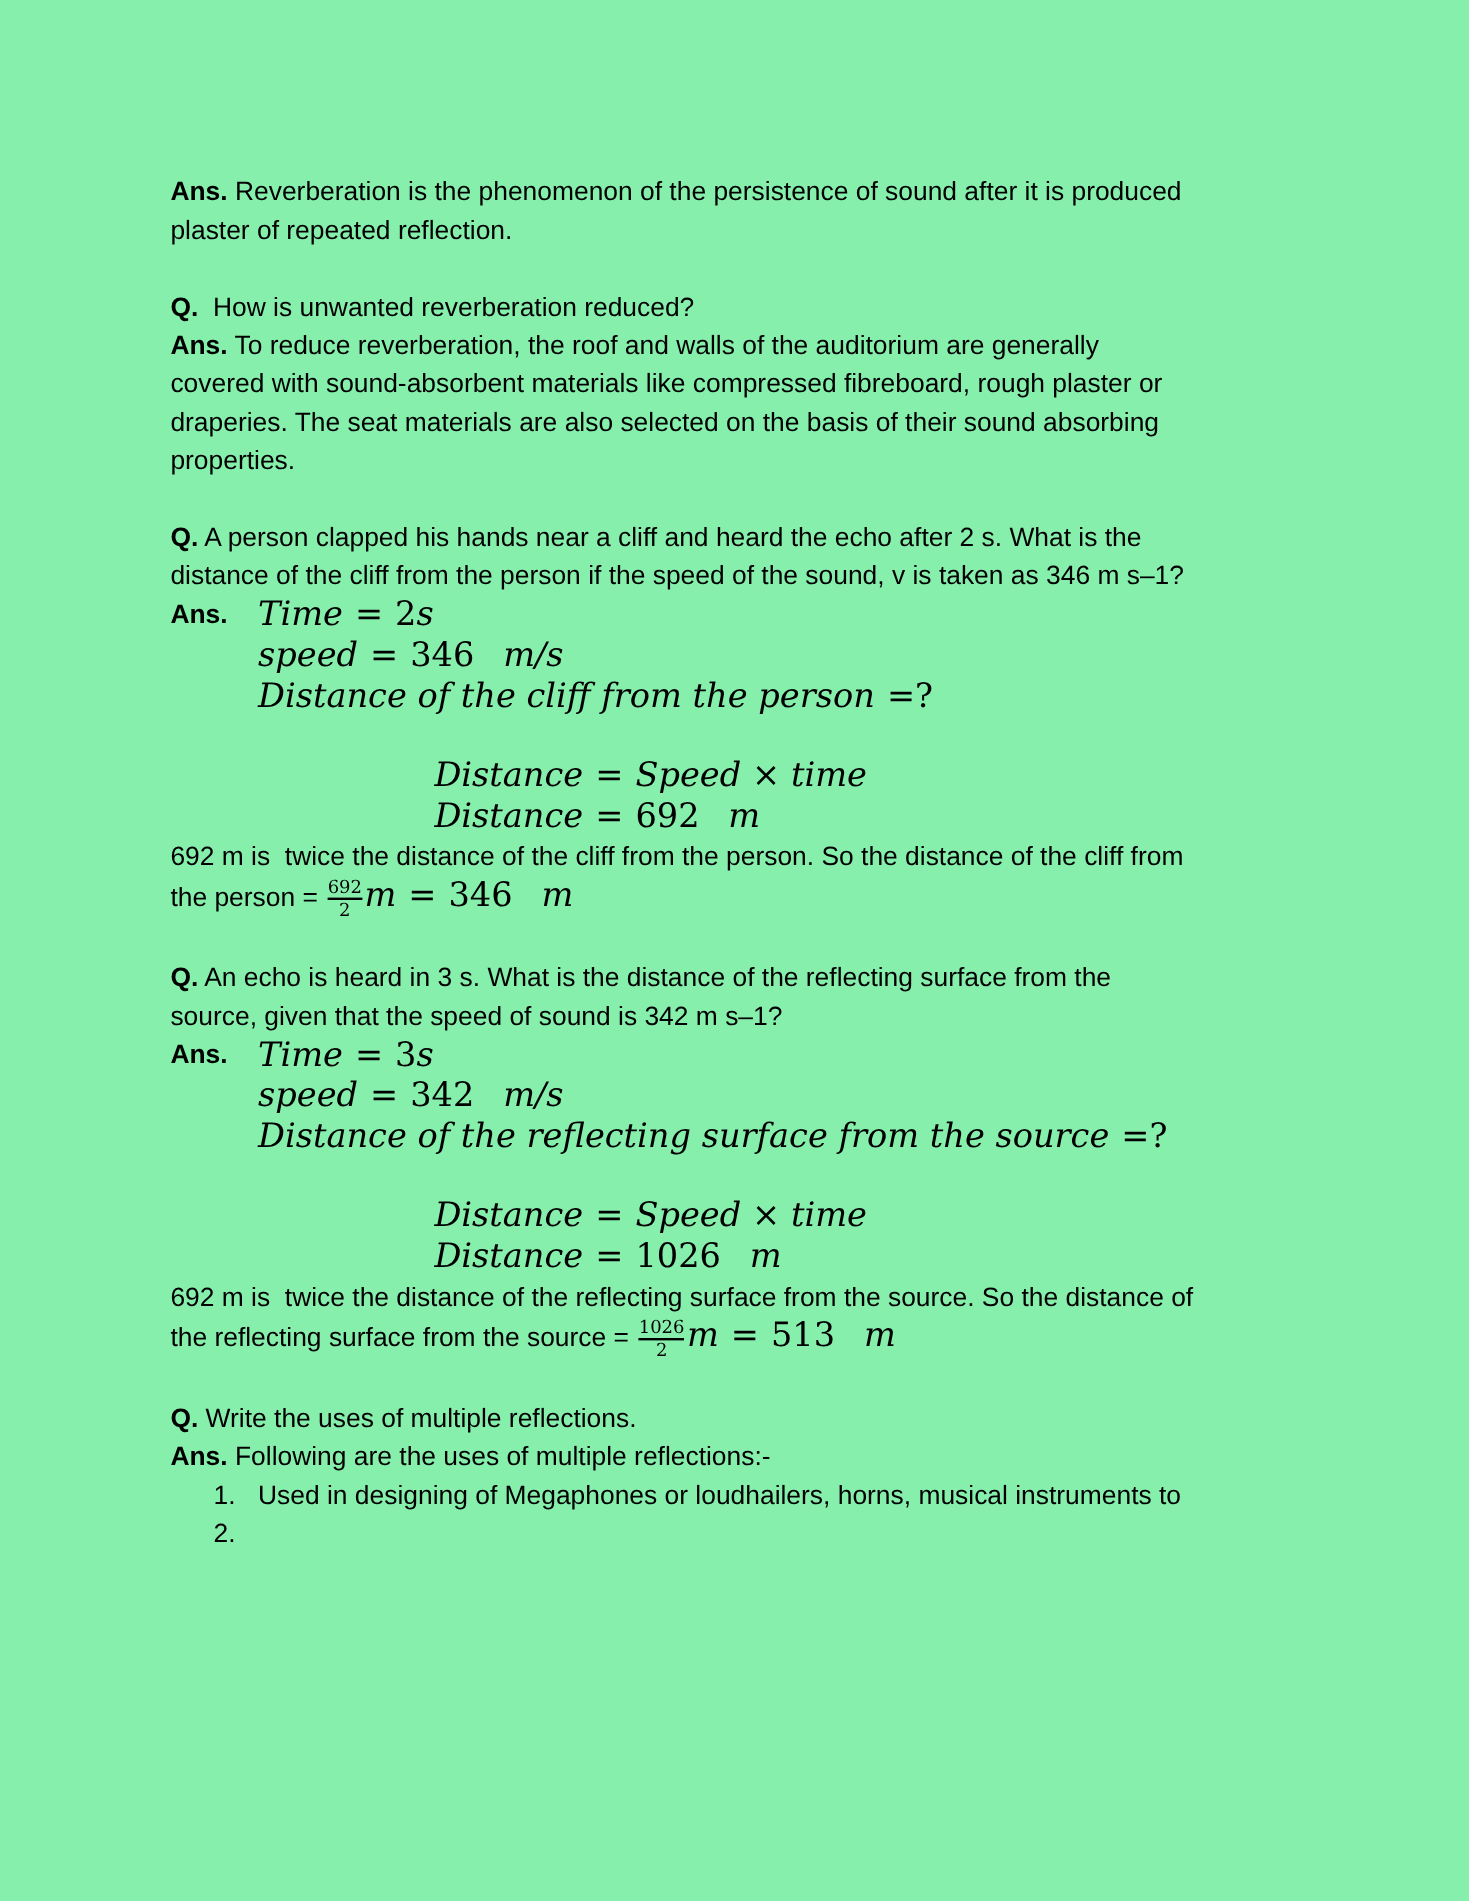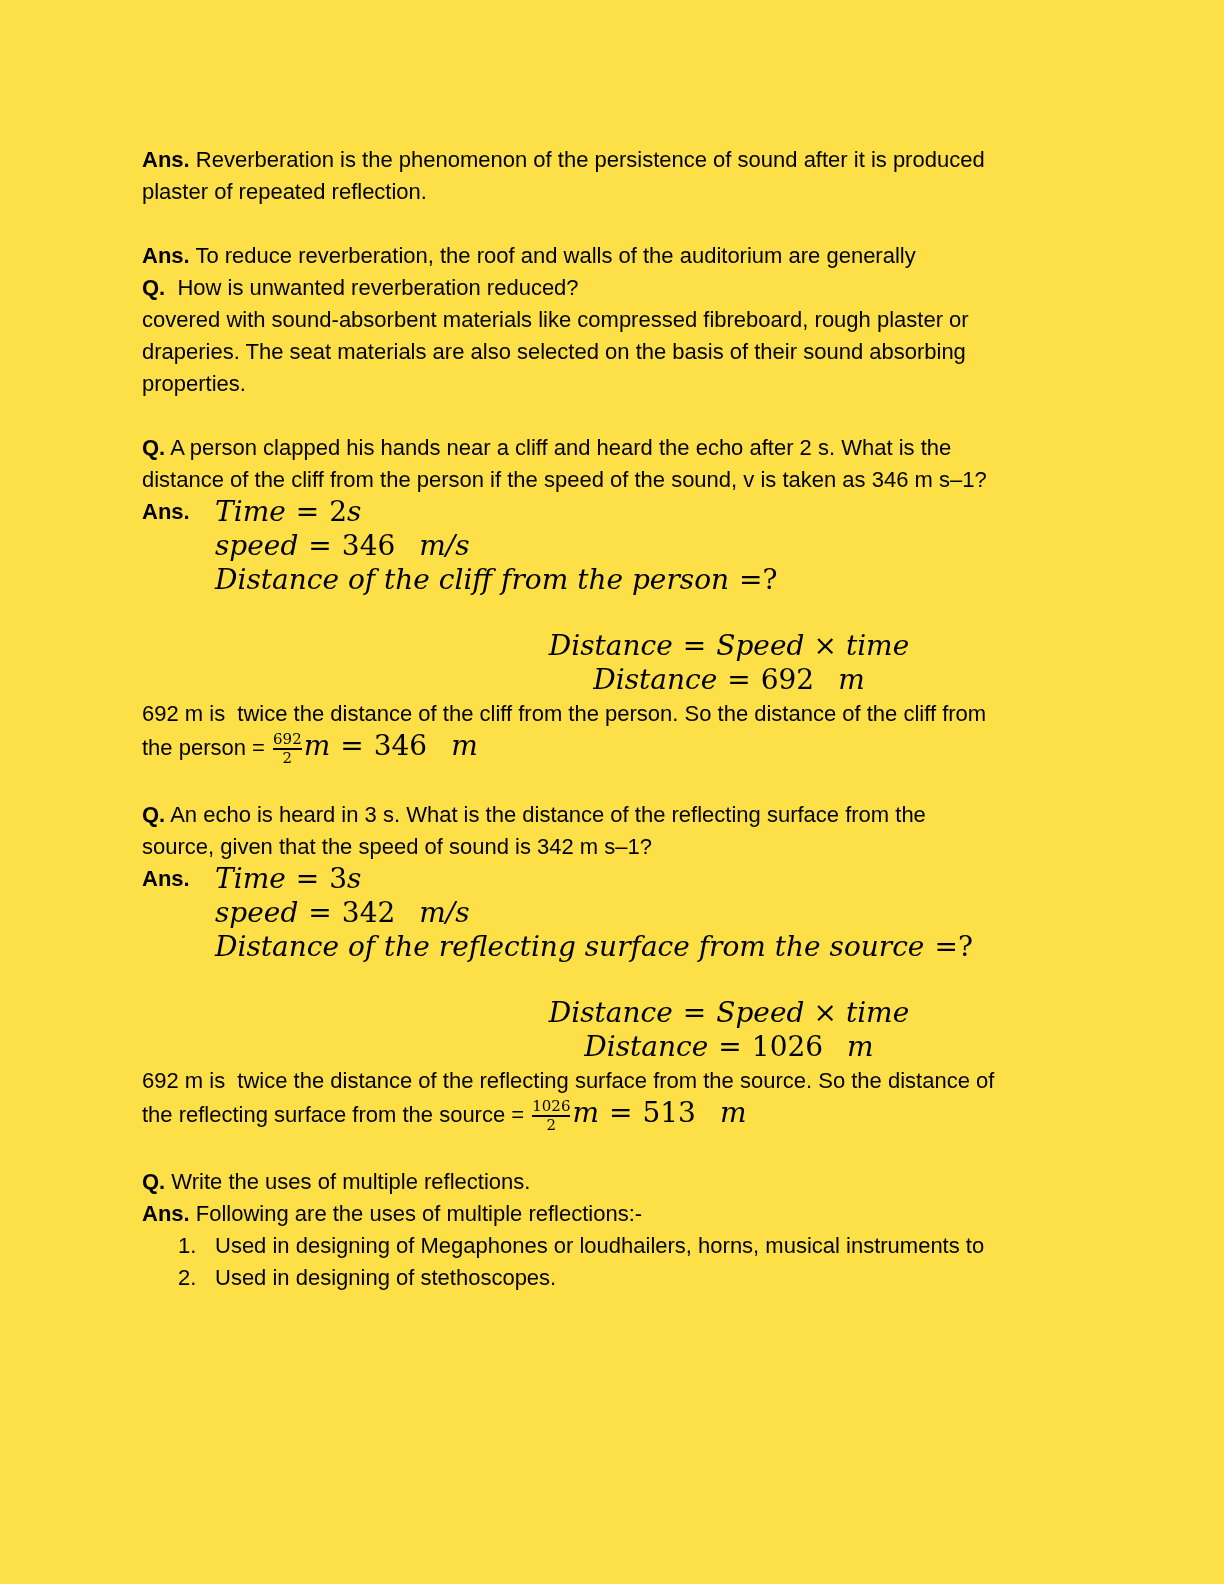--- a/index.html
+++ b/index.html
@@ -2,37 +2,37 @@
 <html><head>
 <meta charset="utf-8">
 <style>
   html, body { margin: 0; padding: 0; background: #ffffff; }
   .page {
     position: relative;
     width: 1224px;
     height: 1584px;
     box-sizing: border-box;
     padding: 144px 128px 0 142px;
-    background: #fde047;
+    background: #86efac;
     color: #000000;
     font-family: "Liberation Sans", sans-serif;
     font-size: 22px;
     overflow: hidden;
   }
   .line {
     line-height: 32px;
     min-height: 32px;
     white-space: pre;
   }
   .gap { height: 32px; }
   b.lbl { font-weight: bold; }
   .rel { position: relative; }
   .abs { position: absolute; left: 0; top: 0; }
   .ind73 { padding-left: 73px; }
-  .ind220 { padding-left: 220px; text-align: center; }
+  .ind220 { padding-left: 220px; }
   .li { position: relative; padding-left: 73px; }
   .linum { position: absolute; left: 36px; }
   
   .math {
     font-family: "DejaVu Serif", serif;
     font-size: 28px;
     font-style: italic;
   }
   .math .mn { font-style: normal; }
   .math .eq { font-style: normal; margin: 0 10px; }
@@ -57,22 +57,22 @@
 </head>
 <body>
 
 <div class="page">
 
   <div class="line"><b class="lbl">Ans.</b><span> Reverberation is the phenomenon of the persistence of sound after it is produced</span></div>
   <div class="line">plaster of repeated reflection.</div>
 
   <div class="gap"></div>
 
+  <div class="line"><b class="lbl">Q.</b><span>  How is unwanted reverberation reduced?</span></div>
   <div class="line"><b class="lbl">Ans.</b><span> To reduce reverberation, the roof and walls of the auditorium are generally</span></div>
-  <div class="line"><b class="lbl">Q.</b><span>  How is unwanted reverberation reduced?</span></div>
   <div class="line">covered with sound-absorbent materials like compressed fibreboard, rough plaster or</div>
   <div class="line">draperies. The seat materials are also selected on the basis of their sound absorbing</div>
   <div class="line">properties.</div>
 
   <div class="gap"></div>
 
   <div class="line"><b class="lbl">Q.</b><span> A person clapped his hands near a cliff and heard the echo after 2 s. What is the</span></div>
   <div class="line">distance of the cliff from the person if the speed of the sound, v is taken as 346 m s–1?</div>
 
   <div class="line rel ind73"><b class="lbl abs">Ans.</b><span class="math"><i>Time</i><span class="eq">=</span><span class="mn">2</span><i>s</i></span></div>
@@ -102,15 +102,15 @@
   <div class="line ind220"><span class="math"><i>Distance</i><span class="eq">=</span><span class="mn">1026</span><i class="sp">m</i></span></div>
 
   <div class="line">692 m is  twice the distance of the reflecting surface from the source. So the distance of</div>
   <div class="line"><span>the reflecting surface from the source = </span><span class="frac"><span class="fnum">1026</span><span class="fden">2</span></span><span class="math"><i>m</i><span class="eq">=</span><span class="mn">513</span><i class="sp">m</i></span></div>
 
   <div class="gap"></div>
 
   <div class="line"><b class="lbl">Q.</b><span> Write the uses of multiple reflections.</span></div>
   <div class="line"><b class="lbl">Ans.</b><span> Following are the uses of multiple reflections:-</span></div>
   <div class="line li"><span class="linum">1.</span><span>Used in designing of Megaphones or loudhailers, horns, musical instruments to</span></div>
-  <div class="line li"><span class="linum">2.</span><span>Used in designing of stethoscopes.</span></div>
+  <div class="line li"><span class="linum">2.</span></div>
 
 </div>
 
 </body></html>

